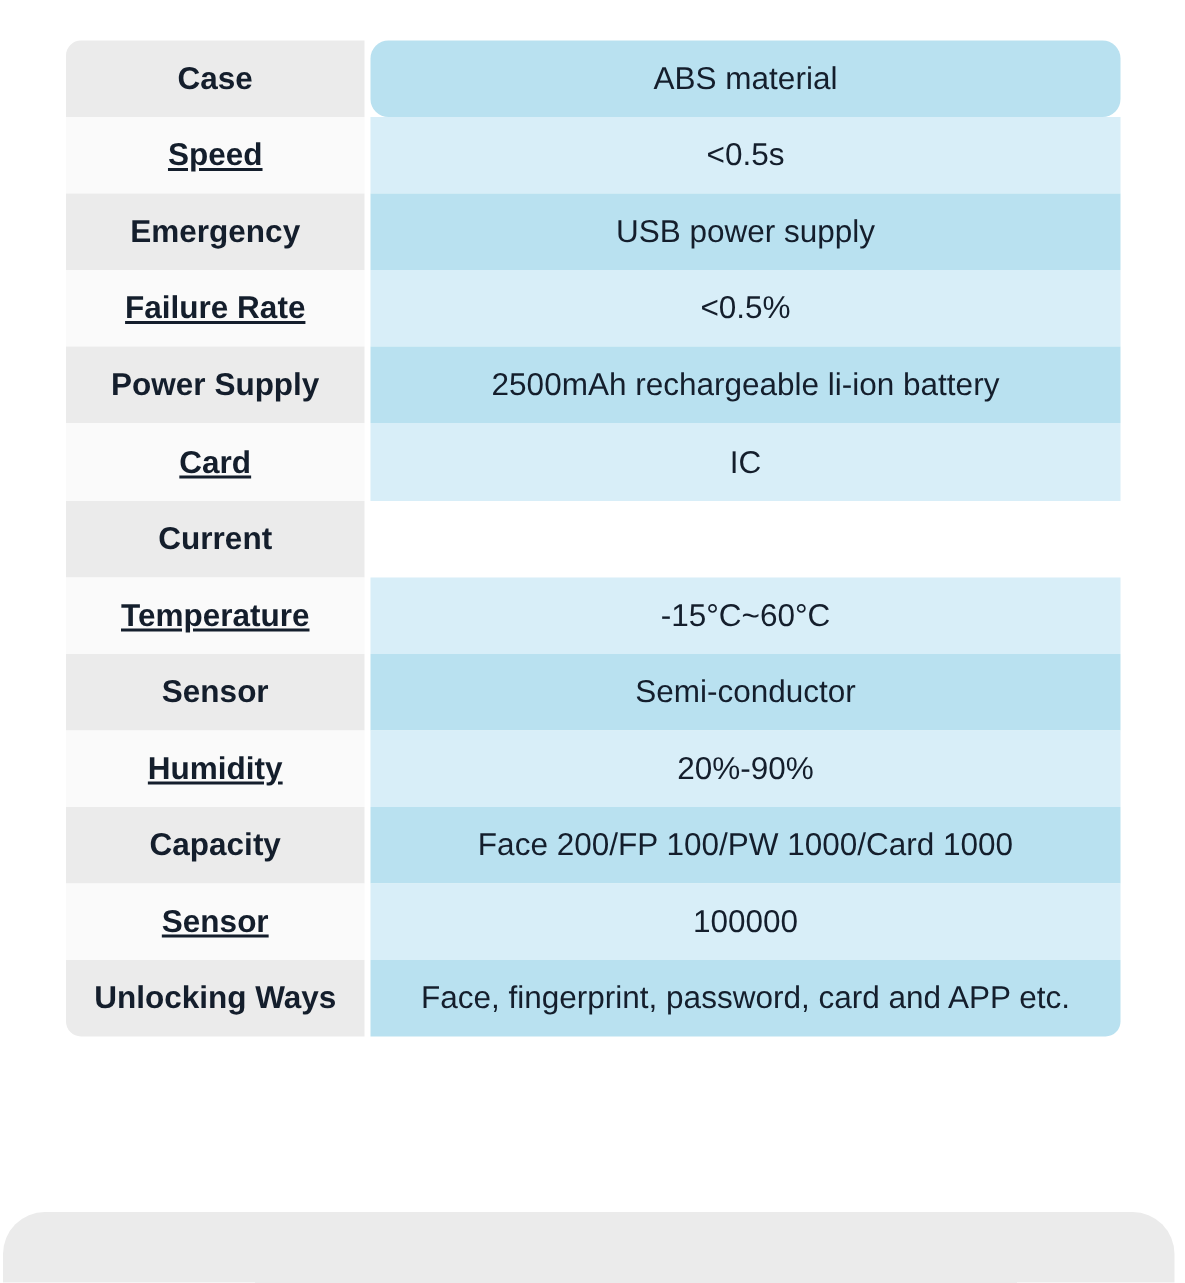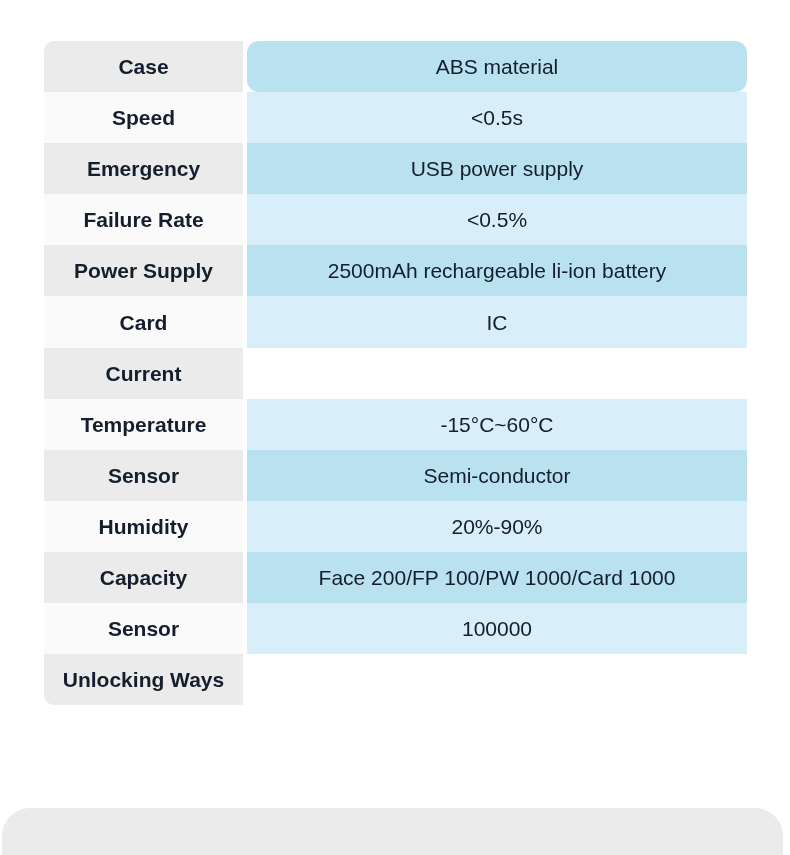--- a/index.html
+++ b/index.html
@@ -11,41 +11,41 @@
     --panel-bg:#ebebeb;
     --page-bg:#ffffff;
   }
   html,body{margin:0;padding:0;}
   body{
     width:790px;height:855px;position:relative;overflow:hidden;
     background:var(--page-bg);
     font-family:"Liberation Sans", sans-serif;
   }
   .spec-table{
-    position:absolute;left:44px;top:41px;width:703px;
+    position:absolute;left:44px;top:27px;width:703px;
   }
   .spec-row{
     display:flex;height:51.1px;
   }
   .cell{
     display:flex;align-items:center;justify-content:center;
     color:var(--text-color);
     font-size:21px;
     line-height:1;
     white-space:nowrap;
   }
   .cell.label{
     width:199px;margin-right:4px;font-weight:700;
   }
   .cell.value{
     flex:1;font-weight:400;
   }
   .spec-row.row-odd  .label{background:var(--label-dark-bg);}
   .spec-row.row-odd  .value{background:var(--value-dark-bg);}
-  .spec-row.row-even .label{background:var(--label-light-bg);}
+  .spec-row.row-even .label{background:var(--label-light-bg);text-decoration:underline;}
   .spec-row.row-even .value{background:var(--value-light-bg);}
   .spec-row:first-child .label{border-top-left-radius:10px;}
   .spec-row:first-child .value{border-top-right-radius:10px;border-radius:12px;}
   .spec-row:last-child  .label{border-bottom-left-radius:10px;}
   .spec-row:last-child  .value{border-bottom-right-radius:10px;}
   .bottom-panel{
     position:absolute;left:2px;top:808px;width:781px;height:60px;
     background:var(--panel-bg);
     border-radius:28px 28px 0 0;
   }
@@ -96,16 +96,17 @@
   <div class="spec-row row-odd">
     <div class="cell label">Capacity</div>
     <div class="cell value">Face 200/FP 100/PW 1000/Card 1000</div>
   </div>
   <div class="spec-row row-even">
     <div class="cell label">Sensor</div>
     <div class="cell value">100000</div>
   </div>
   <div class="spec-row row-odd">
     <div class="cell label">Unlocking Ways</div>
+    <div class="cell value">Face, fingerprint, password, card and APP etc.</div>
   </div>
 </div>
 
 <div class="bottom-panel"></div>
 
 </body></html>

